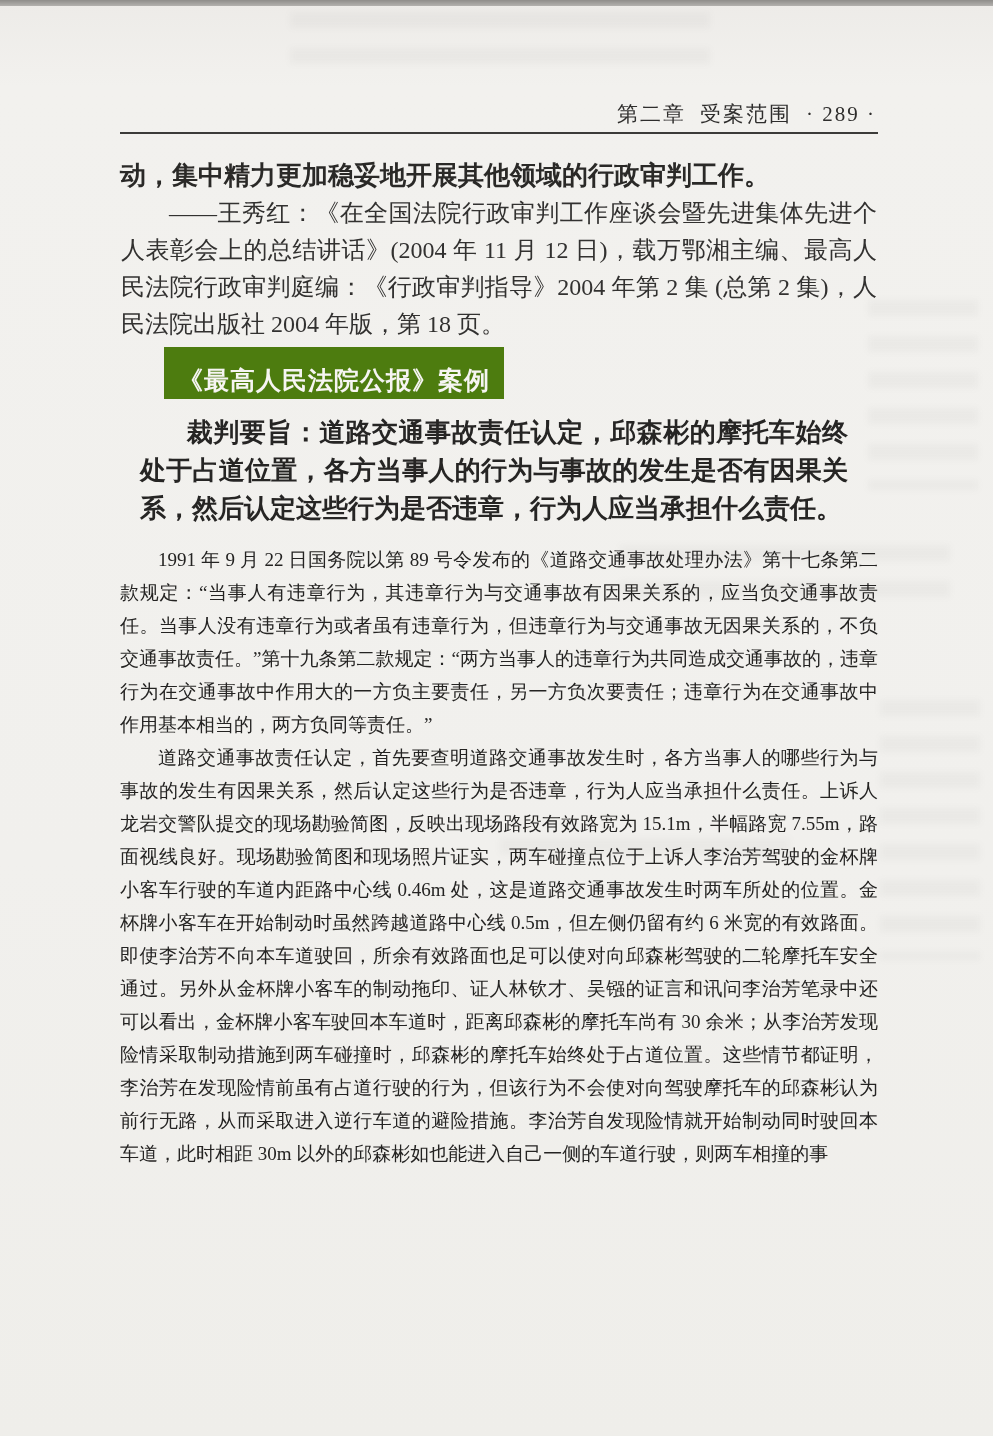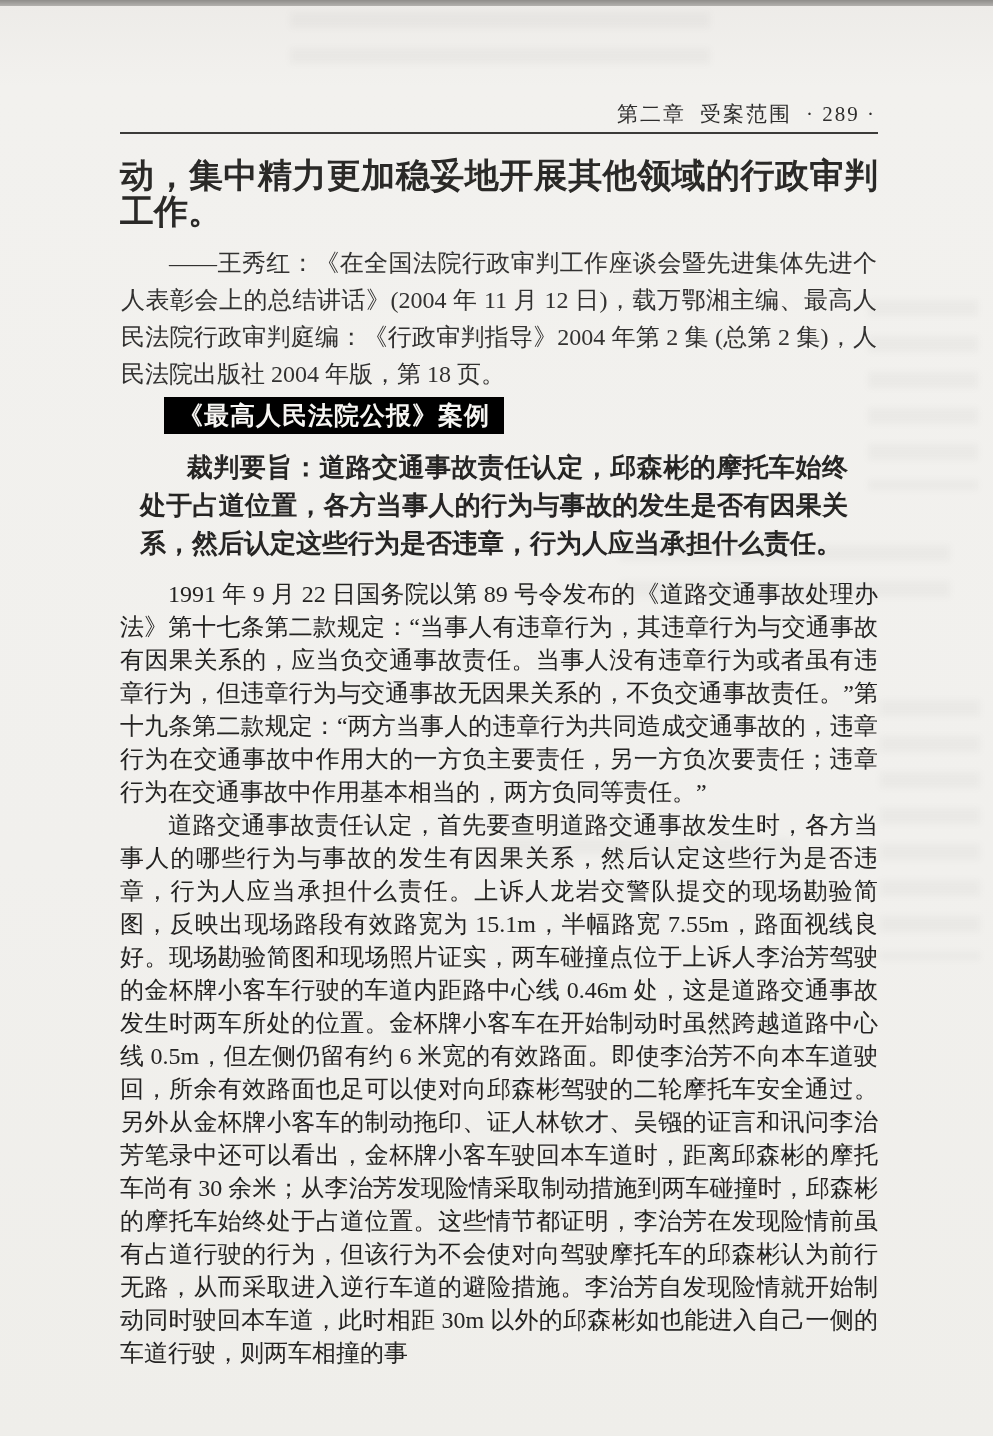--- a/index.html
+++ b/index.html
@@ -34,38 +34,38 @@
     position:absolute;top:101px;right:2px;
     font-size:21px;line-height:26px;letter-spacing:2px;color:#2e2d2c;
     font-family:"Liberation Serif","DejaVu Serif",serif;
   }
   .running-header .sep{display:inline-block;width:14px;}
   .header-rule{
     position:absolute;top:132px;left:0;width:100%;height:2px;background:#3c3b39;
   }
   .flow{position:absolute;top:157px;left:0;width:100%;}
   .continuation{
-    margin:0 0 16px 0;
+    margin:0 0 2px 0;
     font-family:"Liberation Sans","DejaVu Sans",sans-serif;
-    font-weight:600;font-size:34px;line-height:36px;color:#2a2927;
+    font-weight:600;font-size:26px;line-height:36px;color:#2a2927;
     text-align:justify;
   }
   .citation{
     margin:1px;
     font-size:24px;line-height:37px;color:#323130;
     text-indent:2em;text-align:justify;
     font-family:"Liberation Serif","DejaVu Serif",serif;
   }
   .badge-row{margin:4px 0 0 44px;}
   .badge{
     display:inline-block;
-    background:#000000;color:#f6f5f2;
+    background:#4d7c0f;color:#f6f5f2;
     font-family:"Liberation Sans","DejaVu Sans",sans-serif;
     font-weight:700;font-size:25px;line-height:28px;
-    padding:4px 14px 5px 14px;
+    padding:19px 14px 5px 14px;
     letter-spacing:1px;
   }
   .case-title{
     margin:17px 0 0 0;
     text-indent:1em;text-align:justify;
     font-size:27px;line-height:40px;
   }
   .case-title .name{
     font-family:"Liberation Sans","DejaVu Sans",sans-serif;
     font-weight:700;color:#222120;
@@ -75,21 +75,21 @@
     font-weight:400;font-size:24px;color:#302f2e;
   }
   .gist{
     margin:14px 30px 0 20px;
     font-family:"Liberation Sans","DejaVu Sans",sans-serif;
     font-weight:700;font-size:26px;line-height:38px;color:#262524;
     text-indent:1.8em;text-align:justify;
   }
   .body-para{
     margin:16px 0 0 0;
-    font-size:24px;line-height:33px;color:#242322;
+    font-size:19px;line-height:33px;color:#242322;
     text-indent:2em;text-align:justify;
     font-family:"Liberation Serif","DejaVu Serif",serif;
   }
   .body-para + .body-para{margin-top:0;}
 </style>
 </head>
 <body>
 
 <div class="scan-edge"></div>
 

